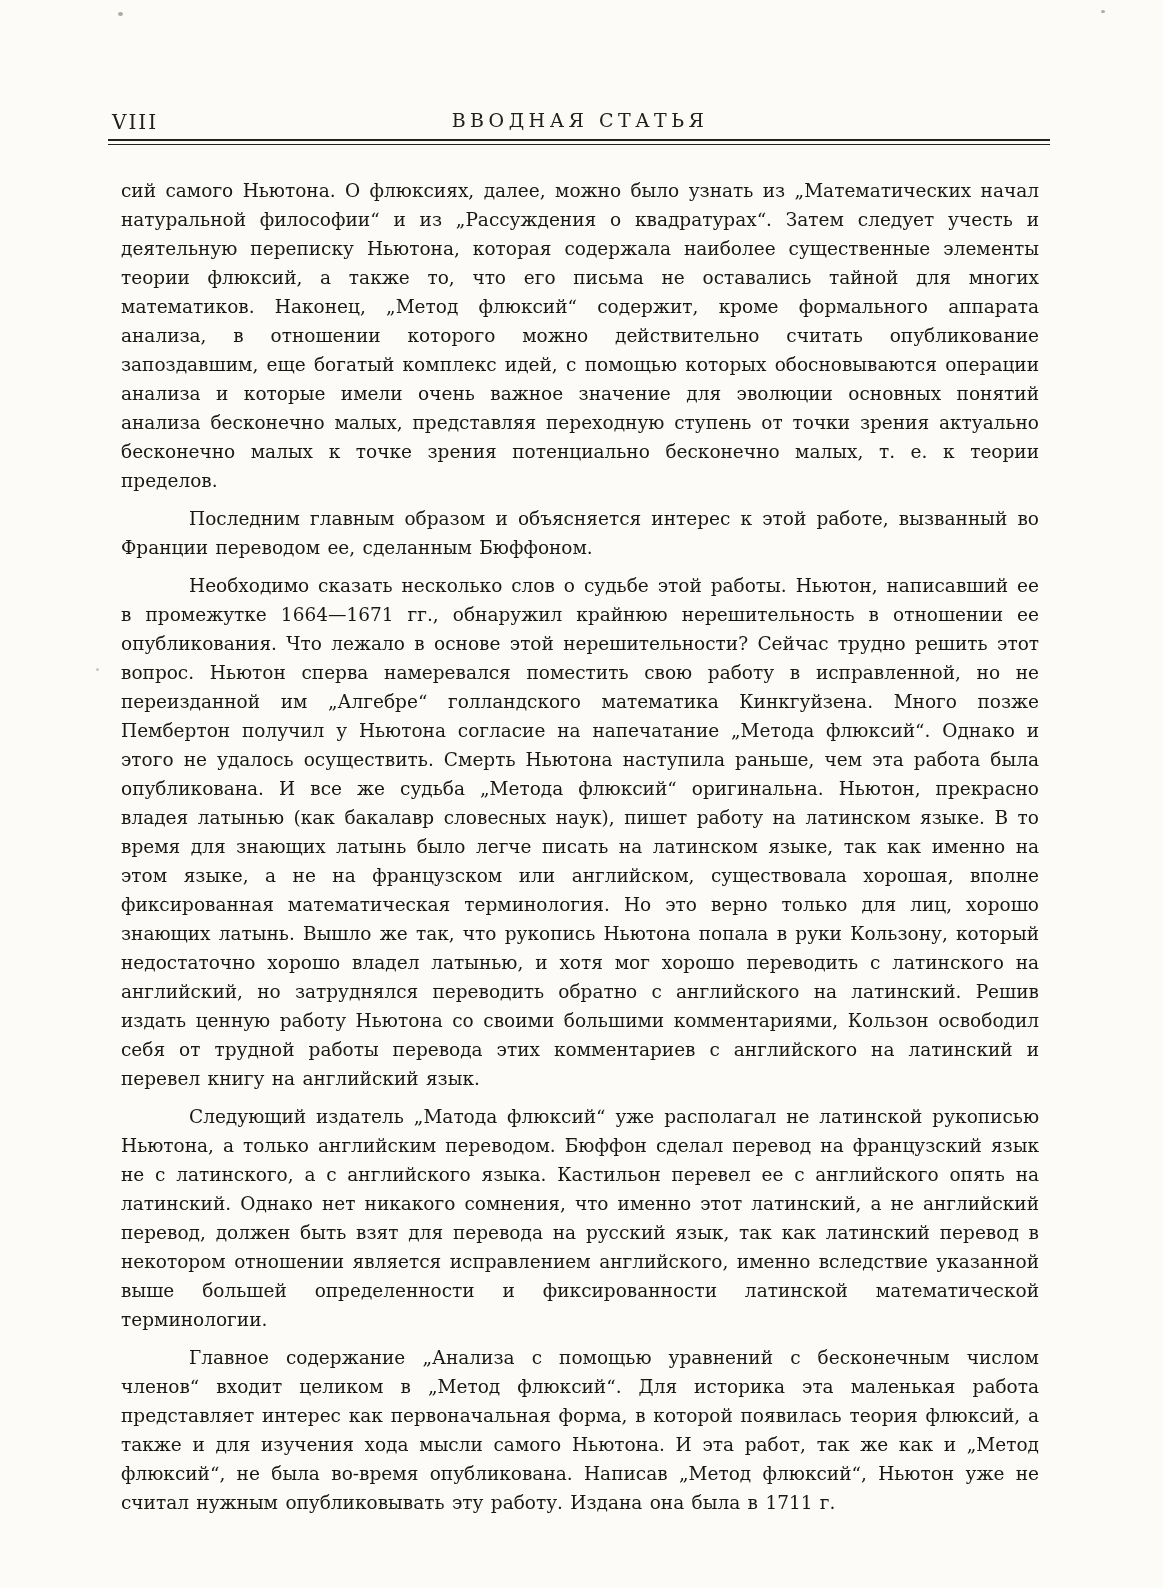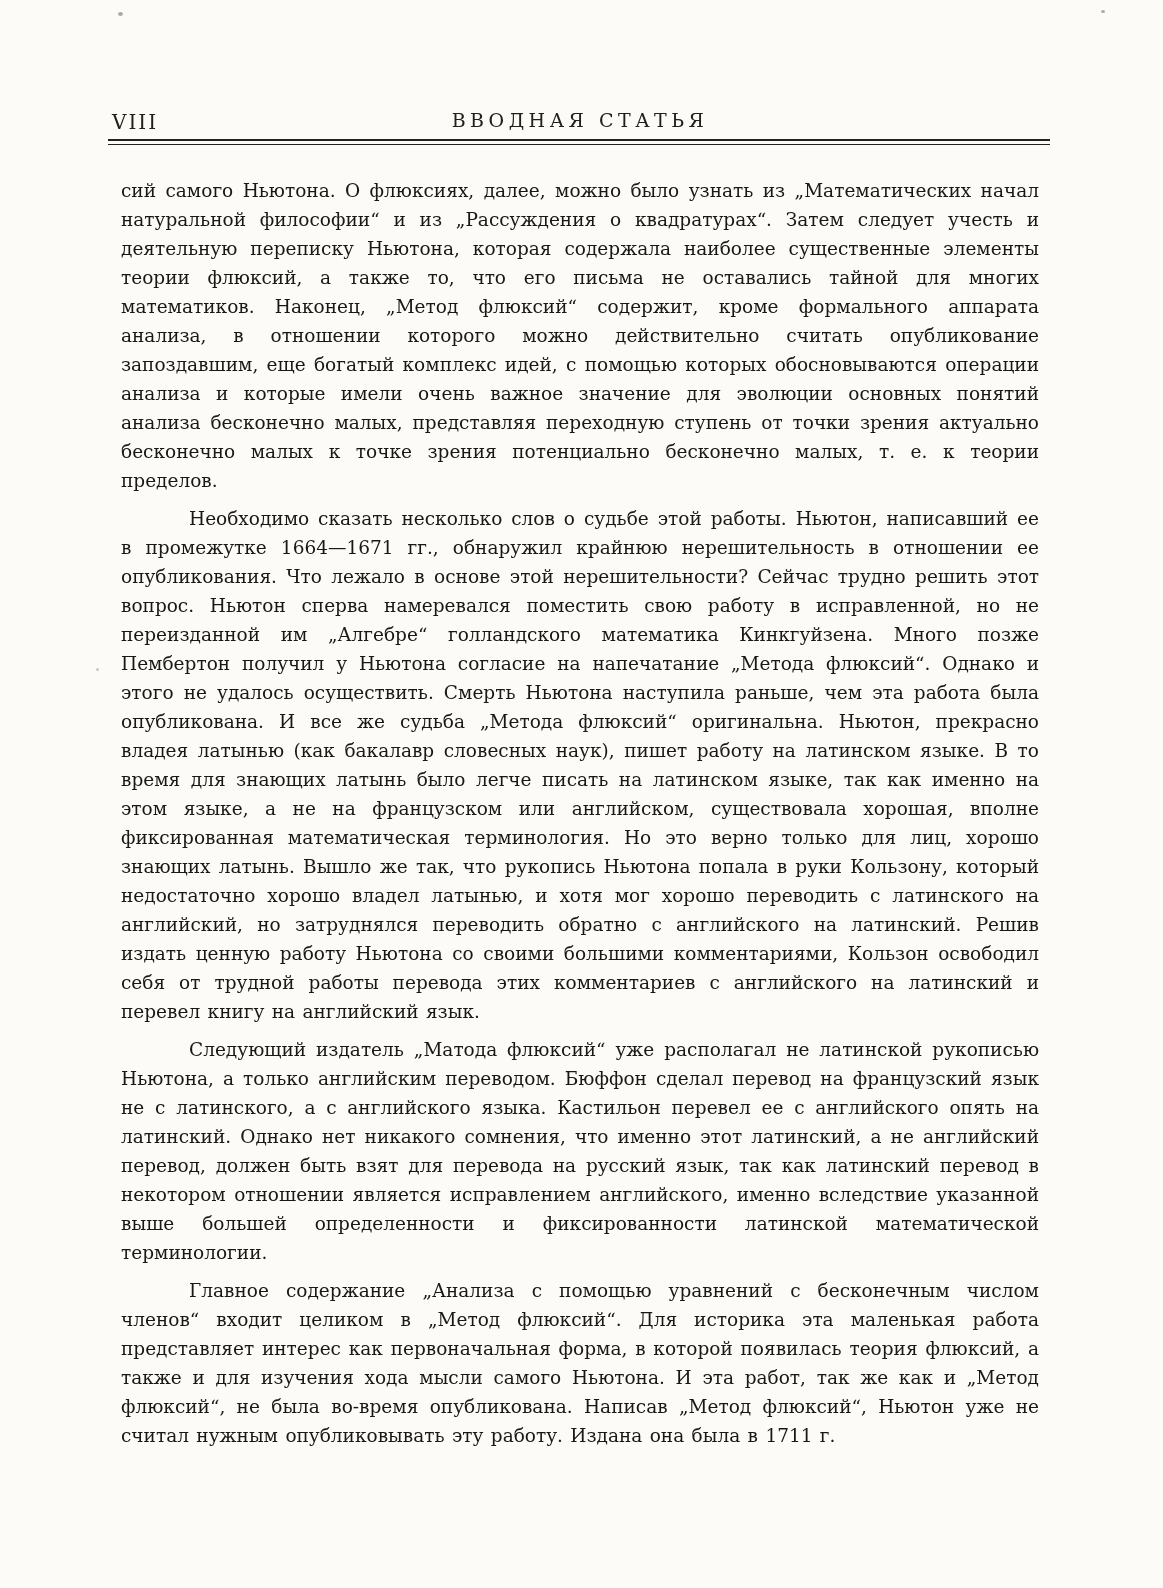--- a/index.html
+++ b/index.html
@@ -88,18 +88,19 @@
 
   <div class="running-head">
     <span class="page-number">VIII</span>
     <span class="running-title">ВВОДНАЯ СТАТЬЯ</span>
   </div>
 
   <div class="header-rule"></div>
 
   <div class="article" id="paragraphs">
       <p class="">сий самого Ньютона. О флюксиях, далее, можно было узнать из „Математических начал натуральной философии“ и из „Рассуждения о квадратурах“. Затем следует учесть и деятельную переписку Ньютона, которая содержала наиболее существенные элементы теории флюксий, а также то, что его письма не оставались тайной для многих математиков. Наконец, „Метод флюксий“ содержит, кроме формального аппарата анализа, в отношении которого можно действительно считать опубликование запоздавшим, еще богатый комплекс идей, с помощью которых обосновываются операции анализа и которые имели очень важное значение для эволюции основных понятий анализа бесконечно малых, представляя переходную ступень от точки зрения актуально бесконечно малых к точке зрения потенциально бесконечно малых, т. е. к теории пределов.</p>
+      <p class="indent">Последним главным образом и объясняется интерес к этой работе, вызванный во Франции переводом ее, сделанным Бюффоном.</p>
       <p class="indent">Необходимо сказать несколько слов о судьбе этой работы. Ньютон, написавший ее в промежутке 1664—1671 гг., обнаружил крайнюю нерешительность в отношении ее опубликования. Что лежало в основе этой нерешительности? Сейчас трудно решить этот вопрос. Ньютон сперва намеревался поместить свою работу в исправленной, но не переизданной им „Алгебре“ голландского математика Кинкгуйзена. Много позже Пембертон получил у Ньютона согласие на напечатание „Метода флюксий“. Однако и этого не удалось осуществить. Смерть Ньютона наступила раньше, чем эта работа была опубликована. И все же судьба „Метода флюксий“ оригинальна. Ньютон, прекрасно владея латынью (как бакалавр словесных наук), пишет работу на латинском языке. В то время для знающих латынь было легче писать на латинском языке, так как именно на этом языке, а не на французском или английском, существовала хорошая, вполне фиксированная математическая терминология. Но это верно только для лиц, хорошо знающих латынь. Вышло же так, что рукопись Ньютона попала в руки Кользону, который недостаточно хорошо владел латынью, и хотя мог хорошо переводить с латинского на английский, но затруднялся переводить обратно с английского на латинский. Решив издать ценную работу Ньютона со своими большими комментариями, Кользон освободил себя от трудной работы перевода этих комментариев с английского на латинский и перевел книгу на английский язык.</p>
       <p class="indent">Следующий издатель „Матода флюксий“ уже располагал не латинской рукописью Ньютона, а только английским переводом. Бюффон сделал перевод на французский язык не с латинского, а с английского языка. Кастильон перевел ее с английского опять на латинский. Однако нет никакого сомнения, что именно этот латинский, а не английский перевод, должен быть взят для перевода на русский язык, так как латинский перевод в некотором отношении является исправлением английского, именно вследствие указанной выше большей определенности и фиксированности латинской математической терминологии.</p>
       <p class="indent">Главное содержание „Анализа с помощью уравнений с бесконечным числом членов“ входит целиком в „Метод флюксий“. Для историка эта маленькая работа представляет интерес как первоначальная форма, в которой появилась теория флюксий, а также и для изучения хода мысли самого Ньютона. И эта работ, так же как и „Метод флюксий“, не была во-время опубликована. Написав „Метод флюксий“, Ньютон уже не считал нужным опубликовывать эту работу. Издана она была в 1711 г.</p>
     </div>
 
 </div>
 
 </body></html>

